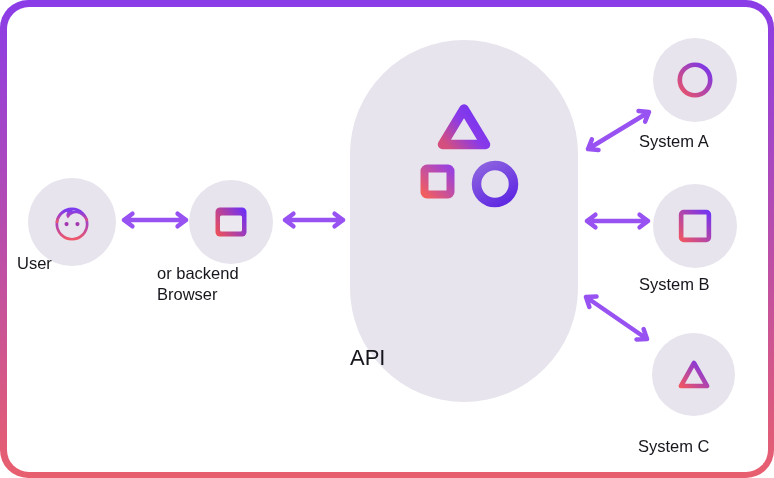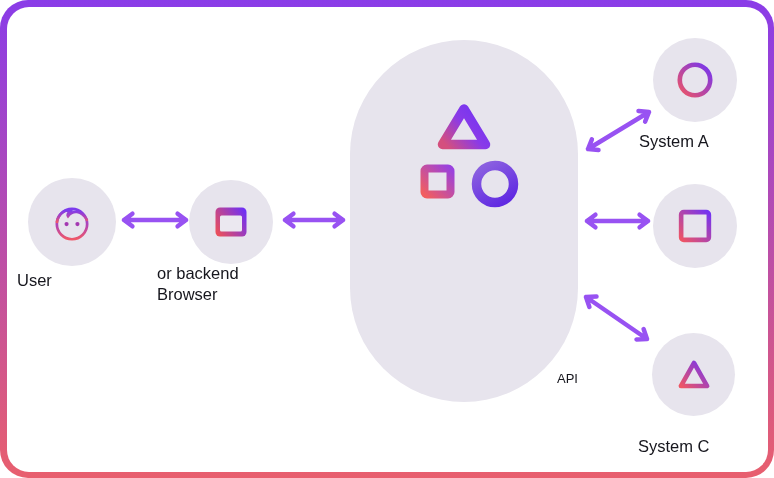--- a/index.html
+++ b/index.html
@@ -11,21 +11,21 @@
   .frame-border{position:absolute;inset:0;border-radius:28px;
     background:linear-gradient(180deg,var(--frame-top,#8a3ce8) 0%,var(--frame-bottom,#e85f6e) 100%);}
   .frame-border::after{content:"";position:absolute;inset:6.5px;border-radius:22px;background:#ffffff;}
   .node{position:absolute;border-radius:50%;background:var(--node-fill,#e7e4ed);
     display:flex;align-items:center;justify-content:center;}
   .node svg{display:block;}
   .label{position:absolute;text-align:left;font-size:16.5px;line-height:21px;color:var(--label,#16161d);}
   .api-pill{position:absolute;left:350px;top:40px;width:228px;height:362px;
     border-radius:114px;background:var(--node-fill,#e6e3ec);}
   .api-pill .api-shapes{position:absolute;left:0;top:0;}
-  .api-label{position:absolute;left:0;top:305px;width:100%;text-align:right;font-size:13px;margin-top:26px;}
+  .api-label{position:absolute;left:0;top:305px;width:100%;text-align:left;font-size:22px;}
   #arrow-layer{position:absolute;left:0;top:0;width:774px;height:478px;pointer-events:none;}
   #arrow-layer path{stroke:var(--arrow,#9852f2);stroke-width:4.5;fill:none;
     stroke-linecap:round;stroke-linejoin:round;}
 </style>
 </head>
 <body>
 
 <div class="canvas">
 
   <svg width="0" height="0" style="position:absolute" aria-hidden="true">
@@ -70,21 +70,21 @@
     </svg>
 
   <div class="node" style="left:28px;top:178px;width:88px;height:88px">
     <svg viewBox="0 0 44 44" width="46" height="46">
       <circle cx="22" cy="24" r="14.5" fill="none" stroke="url(#gFace)" stroke-width="2.6"></circle>
       <path d="M7.6 22 C9 13.5 15.5 10 20.5 11.2 C18.6 13 17.2 15 18.2 16.4 C22.5 10.6 31 10.4 36.2 20" fill="none" stroke="url(#gFace)" stroke-width="2.6" stroke-linecap="round"></path>
       <circle cx="16.8" cy="24" r="2" fill="#a438b2"></circle>
       <circle cx="27.2" cy="24" r="2" fill="#a438b2"></circle>
     </svg>
   </div>
-  <div class="label" style="left:17px;top:270px;width:110px">User</div>
+  <div class="label" style="left:17px;top:253px;width:110px">User</div>
 
   <div class="node" style="left:189px;top:180px;width:84px;height:84px">
     <svg viewBox="0 0 40 40" width="40" height="40">
       <rect x="4.5" y="5.5" width="31" height="29" rx="4.5" fill="url(#gBrowser)"></rect>
       <rect x="9" y="13.5" width="22" height="16" rx="1.5" fill="#ebe8f0"></rect>
     </svg>
   </div>
   <div class="label" style="left:157px;top:263px;width:150px">
     <div>or backend</div>
     <div>Browser</div>
@@ -104,20 +104,21 @@
       <circle cx="20" cy="20" r="14.5" fill="none" stroke="url(#gPinkPurple)" stroke-width="4.4"></circle>
     </svg>
   </div>
   <div class="label" style="left:639px;top:131px;width:112px">System A</div>
 
   <div class="node" style="left:653px;top:184px;width:84px;height:84px">
     <svg viewBox="0 0 40 40" width="42" height="42">
       <rect x="6.8" y="6.8" width="26.4" height="26.4" rx="2.5" fill="none" stroke="url(#gPinkPurple)" stroke-width="4.4" stroke-linejoin="round"></rect>
     </svg>
   </div>
+  <div class="label" style="left:639px;top:274px;width:112px">System B</div>
 
   <div class="node" style="left:652px;top:333px;width:83px;height:83px">
     <svg viewBox="0 0 40 40" width="42" height="42">
       <path d="M20 8.5 L32.5 30.5 L7.5 30.5 Z" fill="none" stroke="url(#gPinkPurple)" stroke-width="4.4" stroke-linejoin="round"></path>
     </svg>
   </div>
   <div class="label" style="left:638px;top:436px;width:112px">System C</div>
 
 </div>
 

